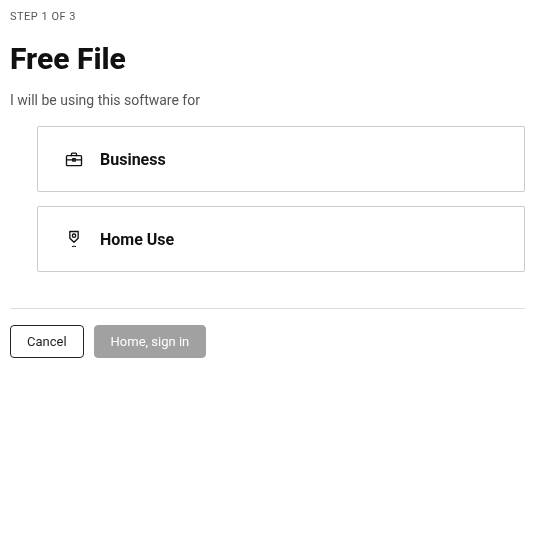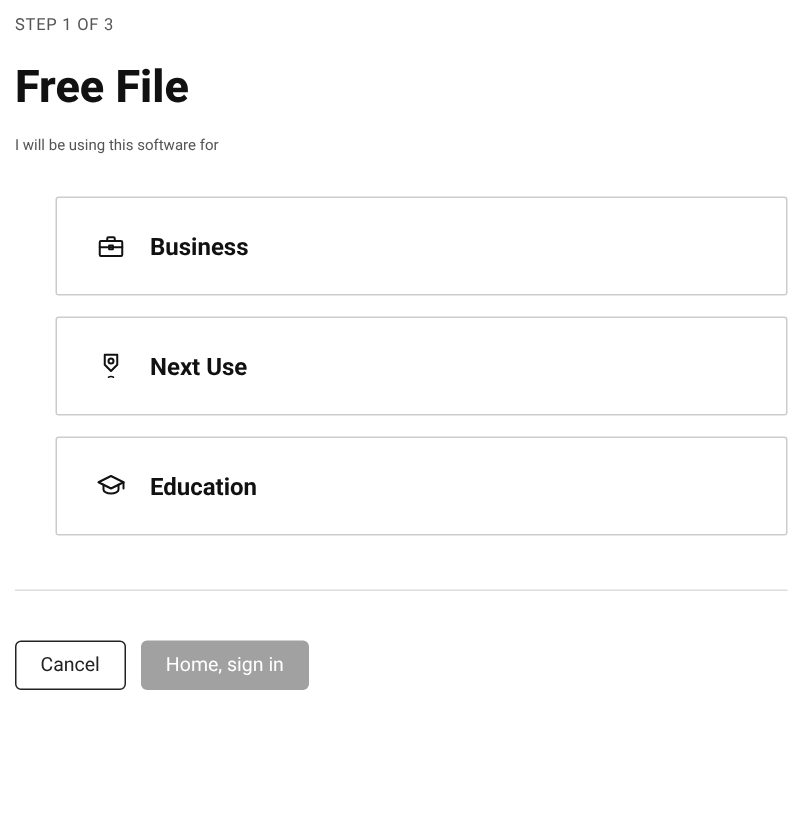--- a/index.html
+++ b/index.html
@@ -18,23 +18,23 @@
     text-transform: uppercase;
     margin-bottom: 18px;
   }
   h1.title {
     font-size: 30px;
     font-weight: 800;
     color: #111;
     margin-bottom: 16px;
   }
   .prompt {
-    font-size: 10px;
+    font-size: 14px;
     color: #555;
-    margin-bottom: 28px;
+    margin-bottom: 18px;
   }
   .options {
     display: flex;
     flex-direction: column;
     gap: 14px;
     padding-left: 27px;
   }
   .option-card {
     border: 1px solid #ccc;
     border-radius: 2px;
@@ -76,21 +76,20 @@
   .footer-buttons {
     display: flex;
     gap: 10px;
   }
   .btn {
     font-size: 13px;
     padding: 8px 16px;
     border-radius: 4px;
     cursor: pointer;
     font-family: inherit;
-    margin-top: 17px;
   }
   .btn-cancel {
     background: #fff;
     border: 1px solid #222;
     color: #222;
   }
   .btn-next {
     background: #a1a1a1;
     border: 1px solid #a1a1a1;
     color: #fff;
@@ -118,33 +117,23 @@
   </div>
 
   <div class="option-card">
     <span class="icon">
       <svg viewBox="0 0 24 24">
           <path d="M7 3 h10 v8 l-5 5 l-5 -5 z"></path>
           <circle cx="12" cy="8" r="2"></circle>
           <path d="M10 21 a4 4 0 0 1 4 0" stroke-width="1.2"></path>
         </svg>
     </span>
-    <span class="option-label">Next Use</span>
+    <span class="option-label">Home Use</span>
   </div>
 
-  <div class="option-card">
-    <span class="icon">
-      <svg viewBox="0 0 24 24">
-          <path d="M2 9 l10 -5 l10 5 l-10 5 z"></path>
-          <path d="M6 11 v4 c0 1.5 2.7 3 6 3 s6 -1.5 6 -3 v-4"></path>
-          <path d="M22 9 v5"></path>
-        </svg>
-    </span>
-    <span class="option-label">Education</span>
-  </div>
 
 
 </div>
 
 <hr class="divider">
 
 <div class="footer-buttons">
   <button class="btn btn-cancel">Cancel</button>
   <button class="btn btn-next">Home, sign in</button>
 </div>

